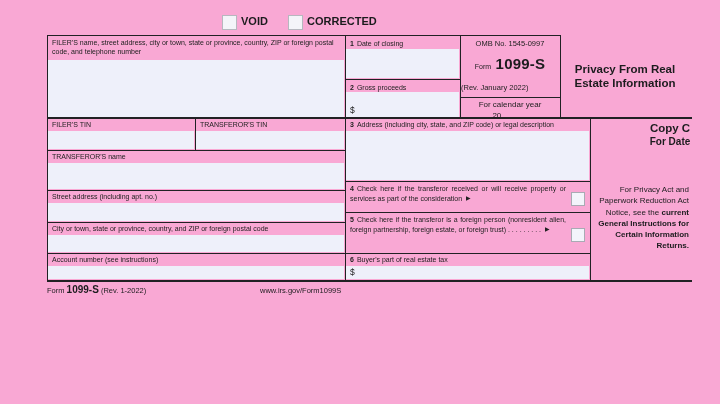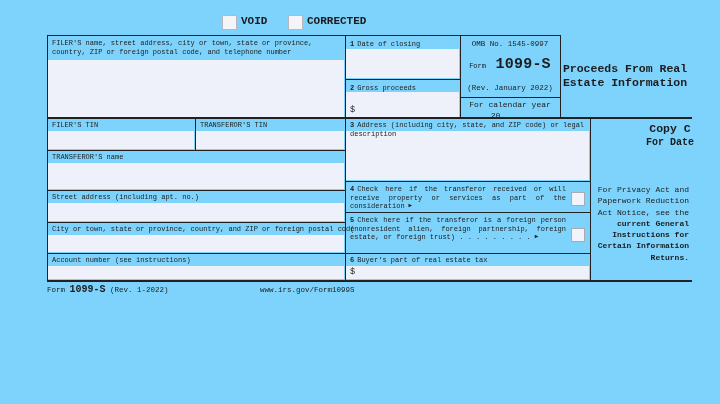--- a/index.html
+++ b/index.html
@@ -1,17 +1,17 @@
 <!DOCTYPE html>
 <html><head>
 <meta charset="utf-8">
 <style>
   html,body{margin:0;padding:0;background:#fff;}
-  #page{position:relative;width:720px;height:404px;background:#7dd3fc;
-        font-family:Liberation Mono, monospace;color:#1c1c1e;overflow:hidden;}
+  #page{position:relative;width:720px;height:404px;background:#f9a8d4;
+        font-family:Liberation Sans, sans-serif;color:#1c1c1e;overflow:hidden;}
   .hl{position:absolute;height:1px;background:#212124;}
   .hl.thick{height:2px;}
   .vl{position:absolute;width:1px;background:#212124;}
   .fill{position:absolute;background:#eef0fa;}
   .lbl{position:absolute;font-size:7px;line-height:8.5px;color:#222;}
   .num{font-weight:bold;margin-right:3px;}
   .cb{position:absolute;width:12px;height:12px;border:1px solid #a9aab4;background:#f3f4fb;}
   .topcb{position:absolute;width:13px;height:13px;border:1px solid #b7b7bf;background:#f4f4f9;}
   .toplabel{position:absolute;font-size:11px;font-weight:bold;color:#1b1b1d;}
   .just{text-align:justify;}
@@ -67,29 +67,29 @@
   <div class="lbl" style="left:350px;top:84px;width:105px;">
     <span class="num">2</span><span>Gross proceeds</span>
   </div>
   <div class="dollar" style="left:350px;top:105px;">$</div>
 
   <div class="lbl" style="left:461px;top:40px;width:98px;text-align:center;font-size:7.5px;">OMB No. 1545-0997</div>
   <div style="position:absolute;left:461px;top:55px;width:98px;text-align:center;">
     <span style="font-size:7px;">Form</span>
     <span style="font-size:15px;font-weight:bold;letter-spacing:.2px;">1099-S</span>
   </div>
-  <div class="lbl" style="left:461px;top:84px;width:98px;text-align:center;font-size:7.5px;">(Rev. January 2022)</div>
+  <div class="lbl" style="left:461px;top:84px;width:98px;text-align:left;font-size:7.5px;">(Rev. January 2022)</div>
   <div class="lbl" style="left:461px;top:101px;width:98px;text-align:center;font-size:8px;">For calendar year</div>
   <div style="position:absolute;left:461px;top:110px;width:98px;text-align:center;font-size:8px;">
     <span>20</span>
     <span style="display:inline-block;width:24px;border-bottom:1px solid #222;height:7px;"></span>
   </div>
 
   <div style="position:absolute;left:558px;top:62px;width:134px;text-align:center;font-size:11.5px;font-weight:bold;line-height:14px;">
-    <div>Proceeds From Real</div>
+    <div>Privacy From Real</div>
     <div>Estate Information</div>
   </div>
 
   <div class="lbl" style="left:52px;top:121px;">FILER'S TIN</div>
   <div class="lbl" style="left:200px;top:121px;">TRANSFEROR'S TIN</div>
 
   <div class="lbl" style="left:350px;top:121px;width:238px;">
     <span class="num">3</span><span>Address (including city, state, and ZIP code) or legal description</span>
   </div>
 

